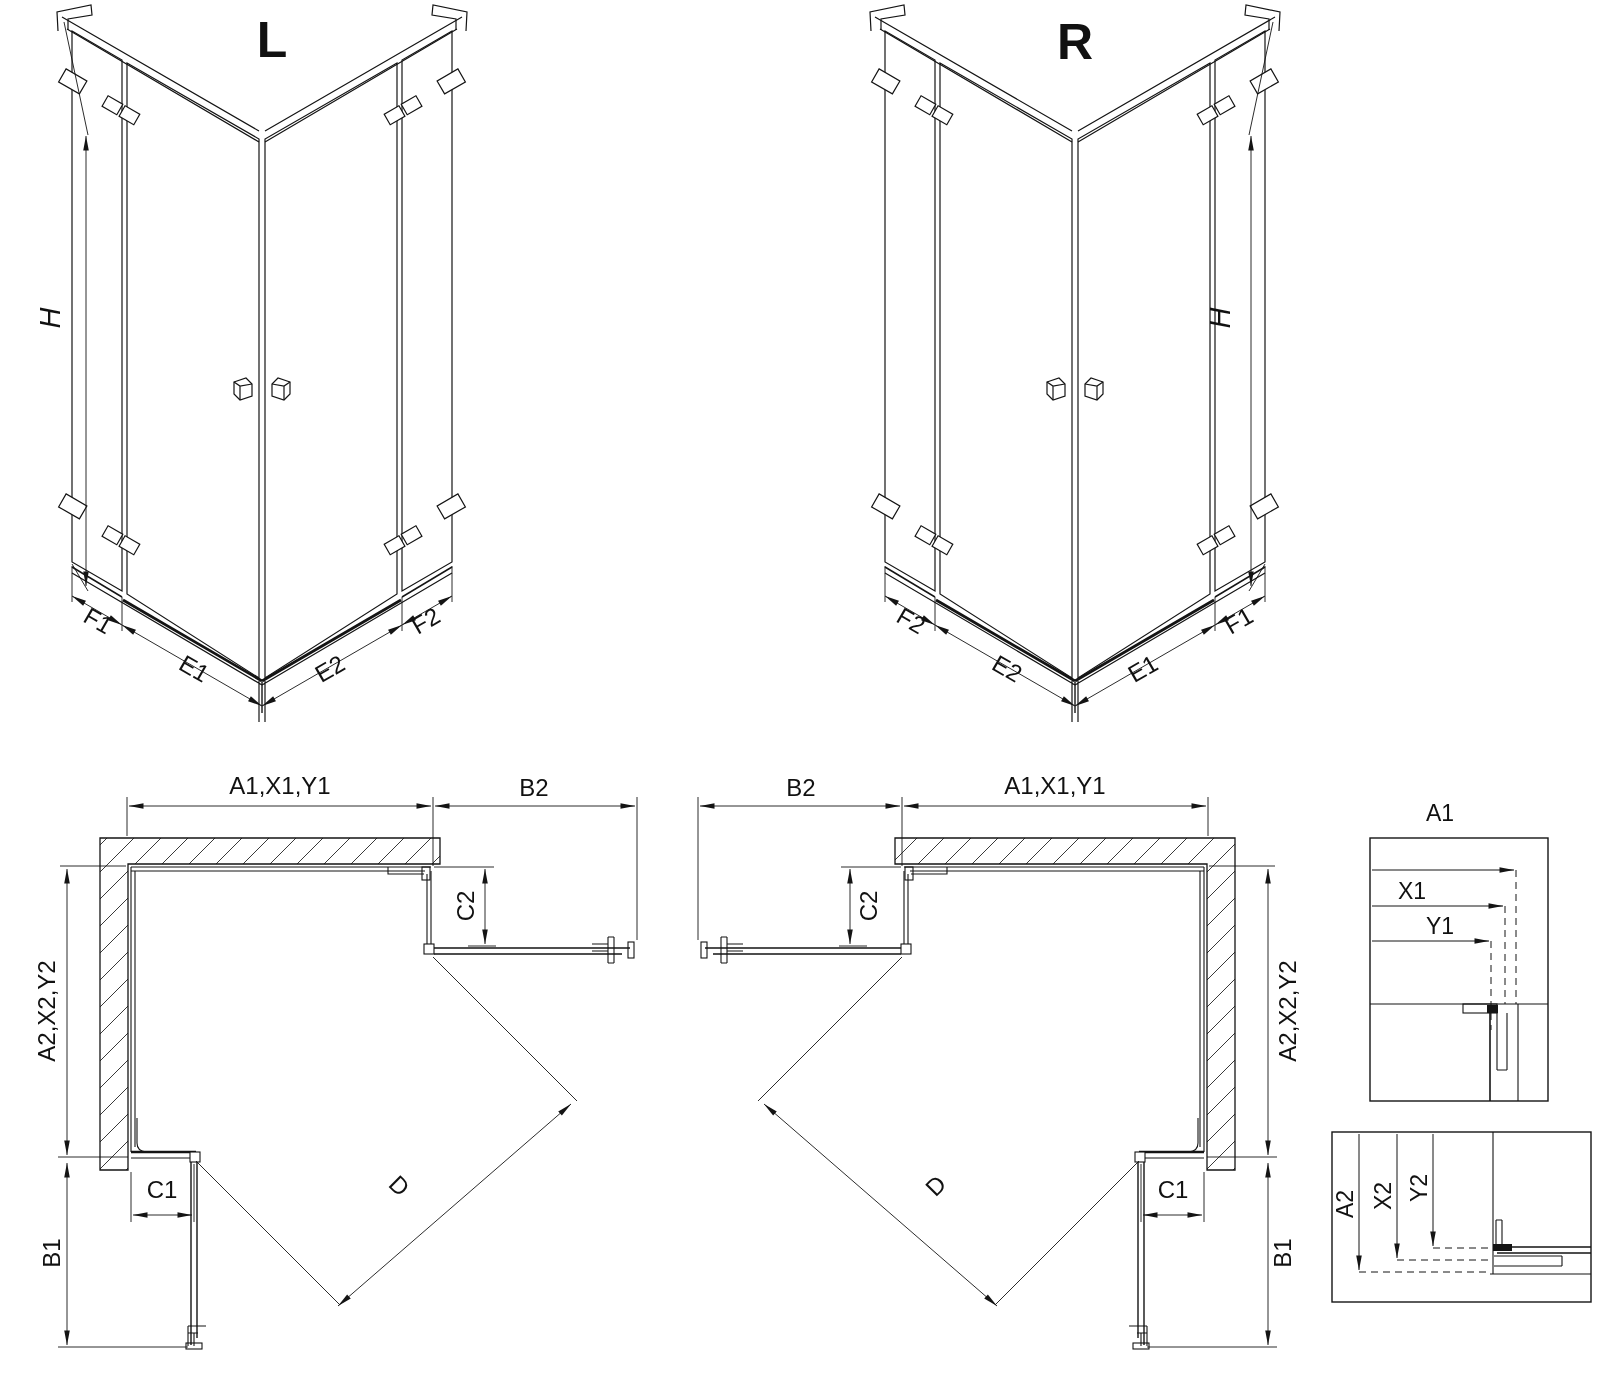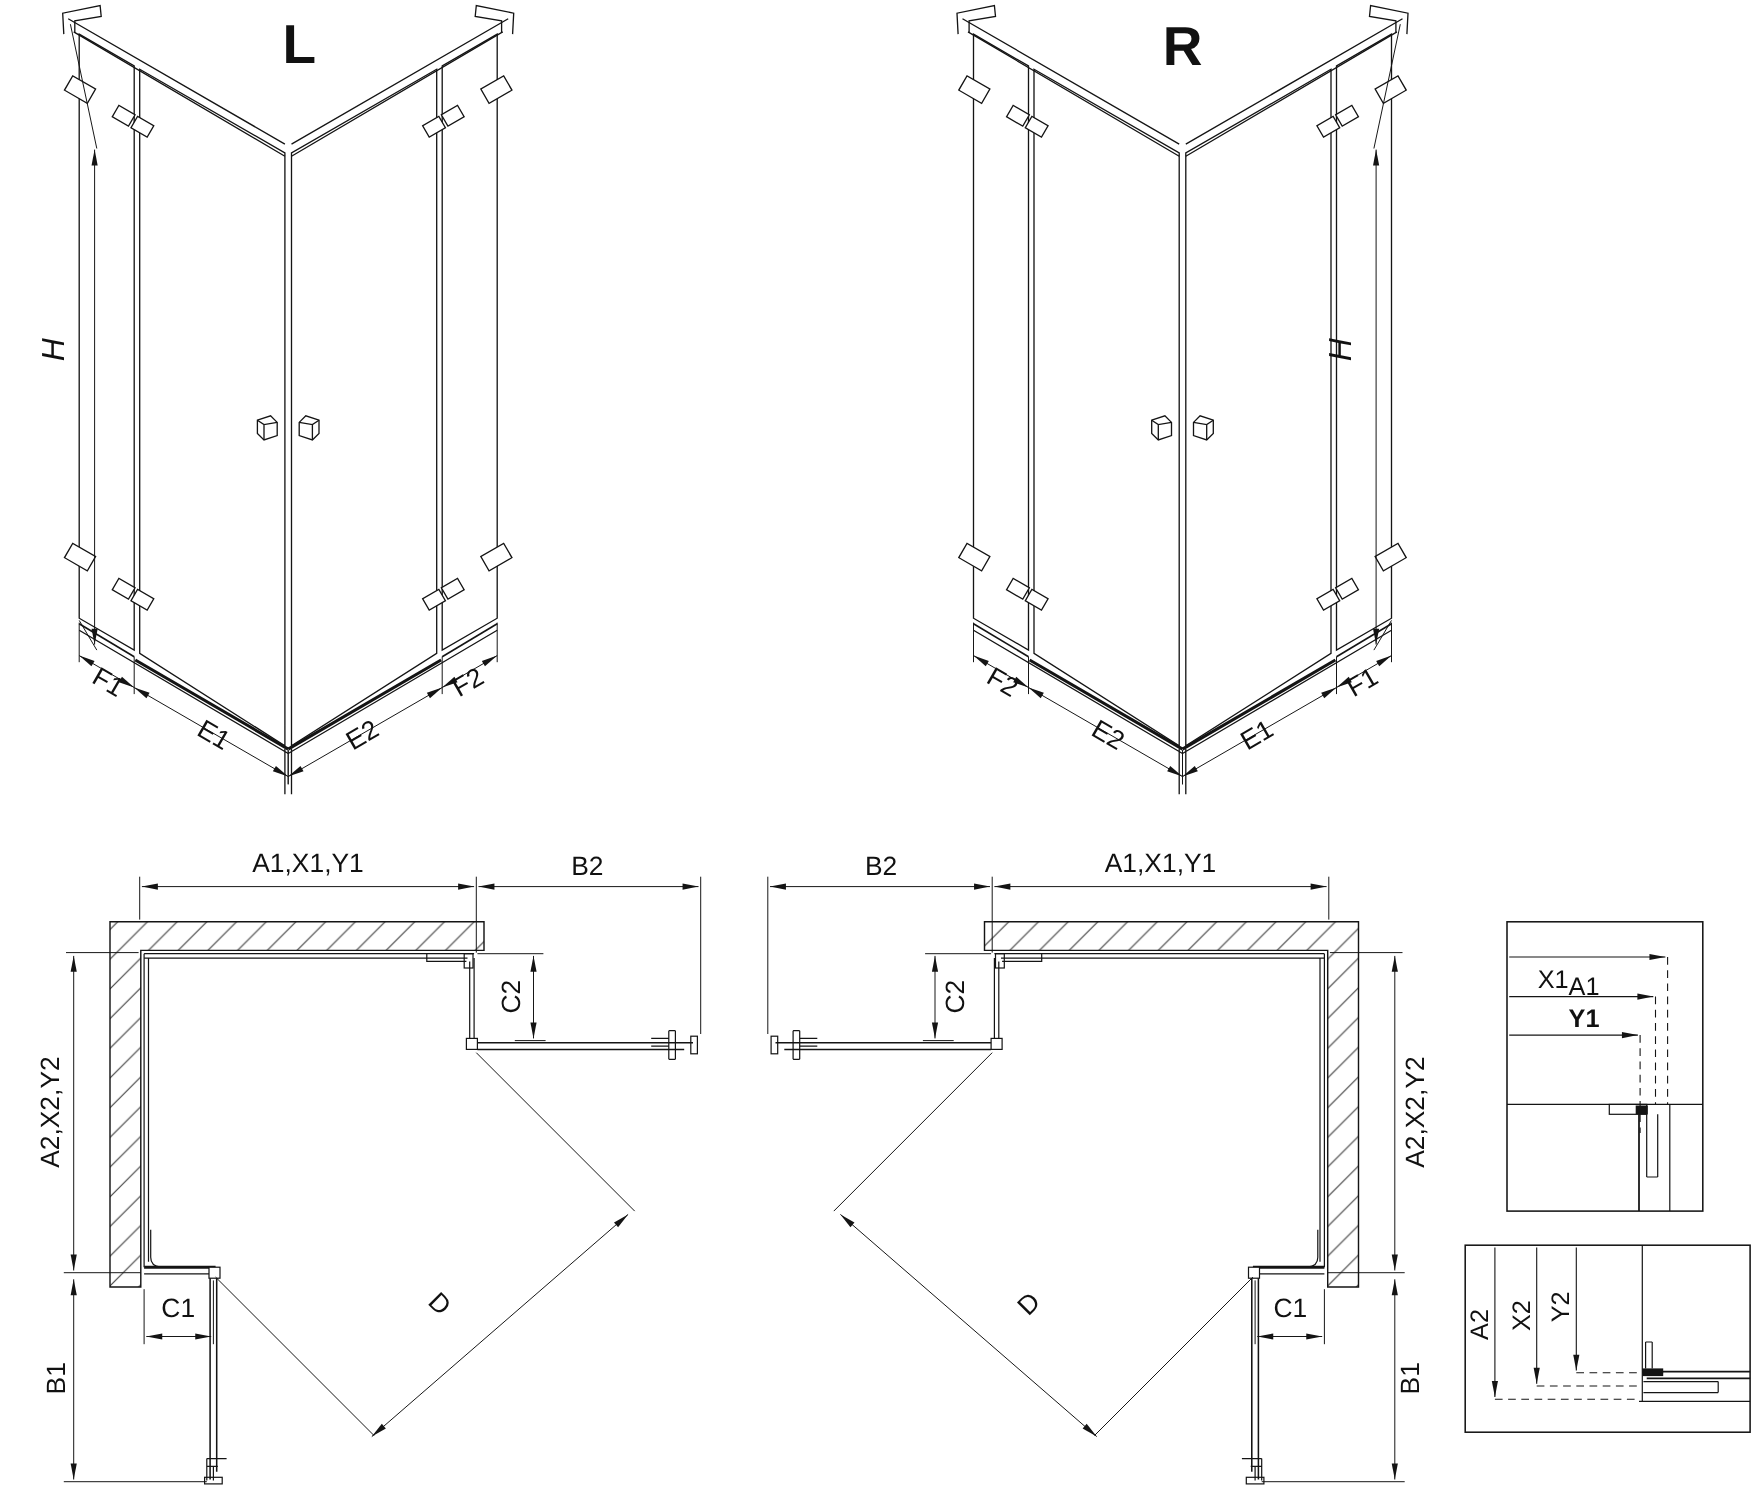--- a/index.html
+++ b/index.html
@@ -167,21 +167,21 @@
       <div class="lbl t-dim" style="left: 162px; top: 1190px; transform: translate(-50%, -50%) rotate(0deg);">C1</div>
       <div class="lbl t-dim" style="left: 52px; top: 1253px; transform: translate(-50%, -50%) rotate(-90deg);">B1</div>
       <div class="lbl t-dim" style="left: 399px; top: 1186px; transform: translate(-50%, -50%) rotate(45deg);">D</div>
       <div class="lbl t-dim" style="left: 801px; top: 788px; transform: translate(-50%, -50%) rotate(0deg);">B2</div>
       <div class="lbl t-dim" style="left: 1055px; top: 786px; transform: translate(-50%, -50%) rotate(0deg);">A1,X1,Y1</div>
       <div class="lbl t-dim" style="left: 869px; top: 906px; transform: translate(-50%, -50%) rotate(-90deg);">C2</div>
       <div class="lbl t-dim" style="left: 1288px; top: 1011px; transform: translate(-50%, -50%) rotate(-90deg);">A2,X2,Y2</div>
       <div class="lbl t-dim" style="left: 1173px; top: 1190px; transform: translate(-50%, -50%) rotate(0deg);">C1</div>
       <div class="lbl t-dim" style="left: 1283px; top: 1253px; transform: translate(-50%, -50%) rotate(-90deg);">B1</div>
       <div class="lbl t-dim" style="left: 936px; top: 1186px; transform: translate(-50%, -50%) rotate(-45deg);">D</div>
-      <div class="lbl t-dims" style="left: 1440px; top: 897px; transform: translate(-50%, -50%) rotate(0deg);">A1</div>
+      <div class="lbl t-dims" style="left: 1440px; top: 813px; transform: translate(-50%, -50%) rotate(0deg);">A1</div>
       <div class="lbl t-dims" style="left: 1412px; top: 891px; transform: translate(-50%, -50%) rotate(0deg);">X1</div>
-      <div class="lbl t-dims" style="left: 1440px; top: 926px; transform: translate(-50%, -50%) rotate(0deg); font-weight: bold;">Y1</div>
+      <div class="lbl t-dims" style="left: 1440px; top: 926px; transform: translate(-50%, -50%) rotate(0deg);">Y1</div>
       <div class="lbl t-dims" style="left: 1345px; top: 1204px; transform: translate(-50%, -50%) rotate(-90deg);">A2</div>
       <div class="lbl t-dims" style="left: 1383px; top: 1196px; transform: translate(-50%, -50%) rotate(-90deg);">X2</div>
       <div class="lbl t-dims" style="left: 1419px; top: 1188px; transform: translate(-50%, -50%) rotate(-90deg);">Y2</div>
     </div>
 
 </div>
 
 </body></html>

